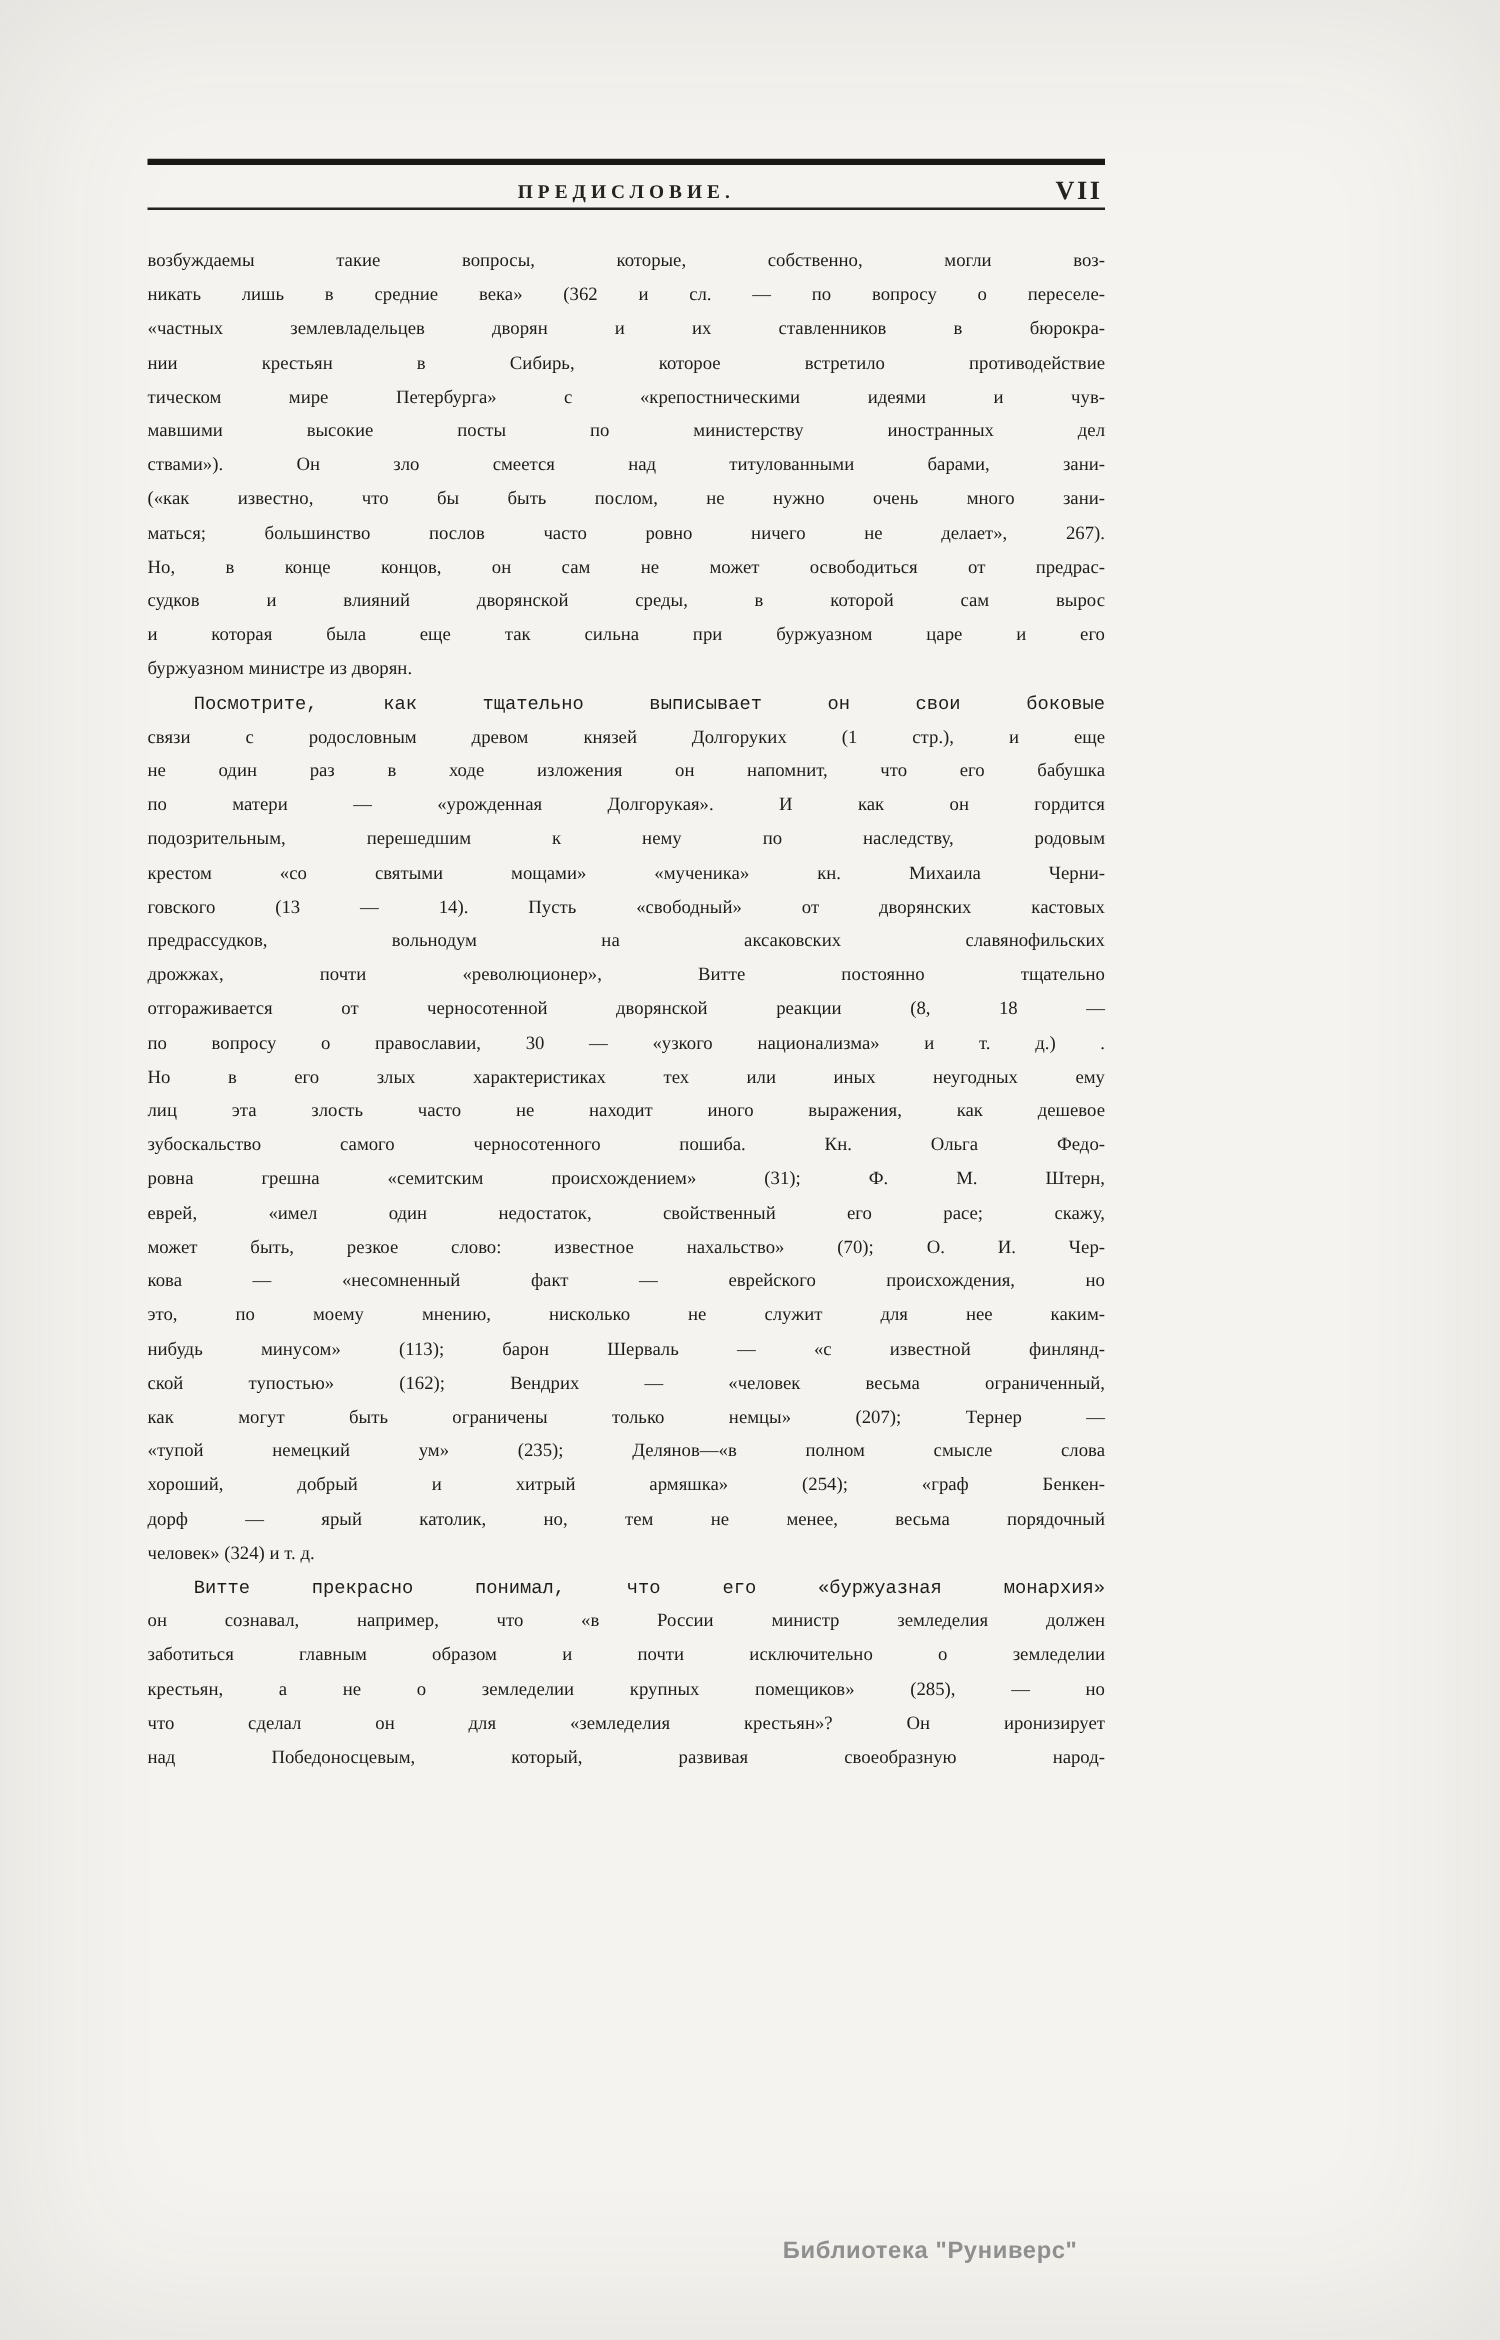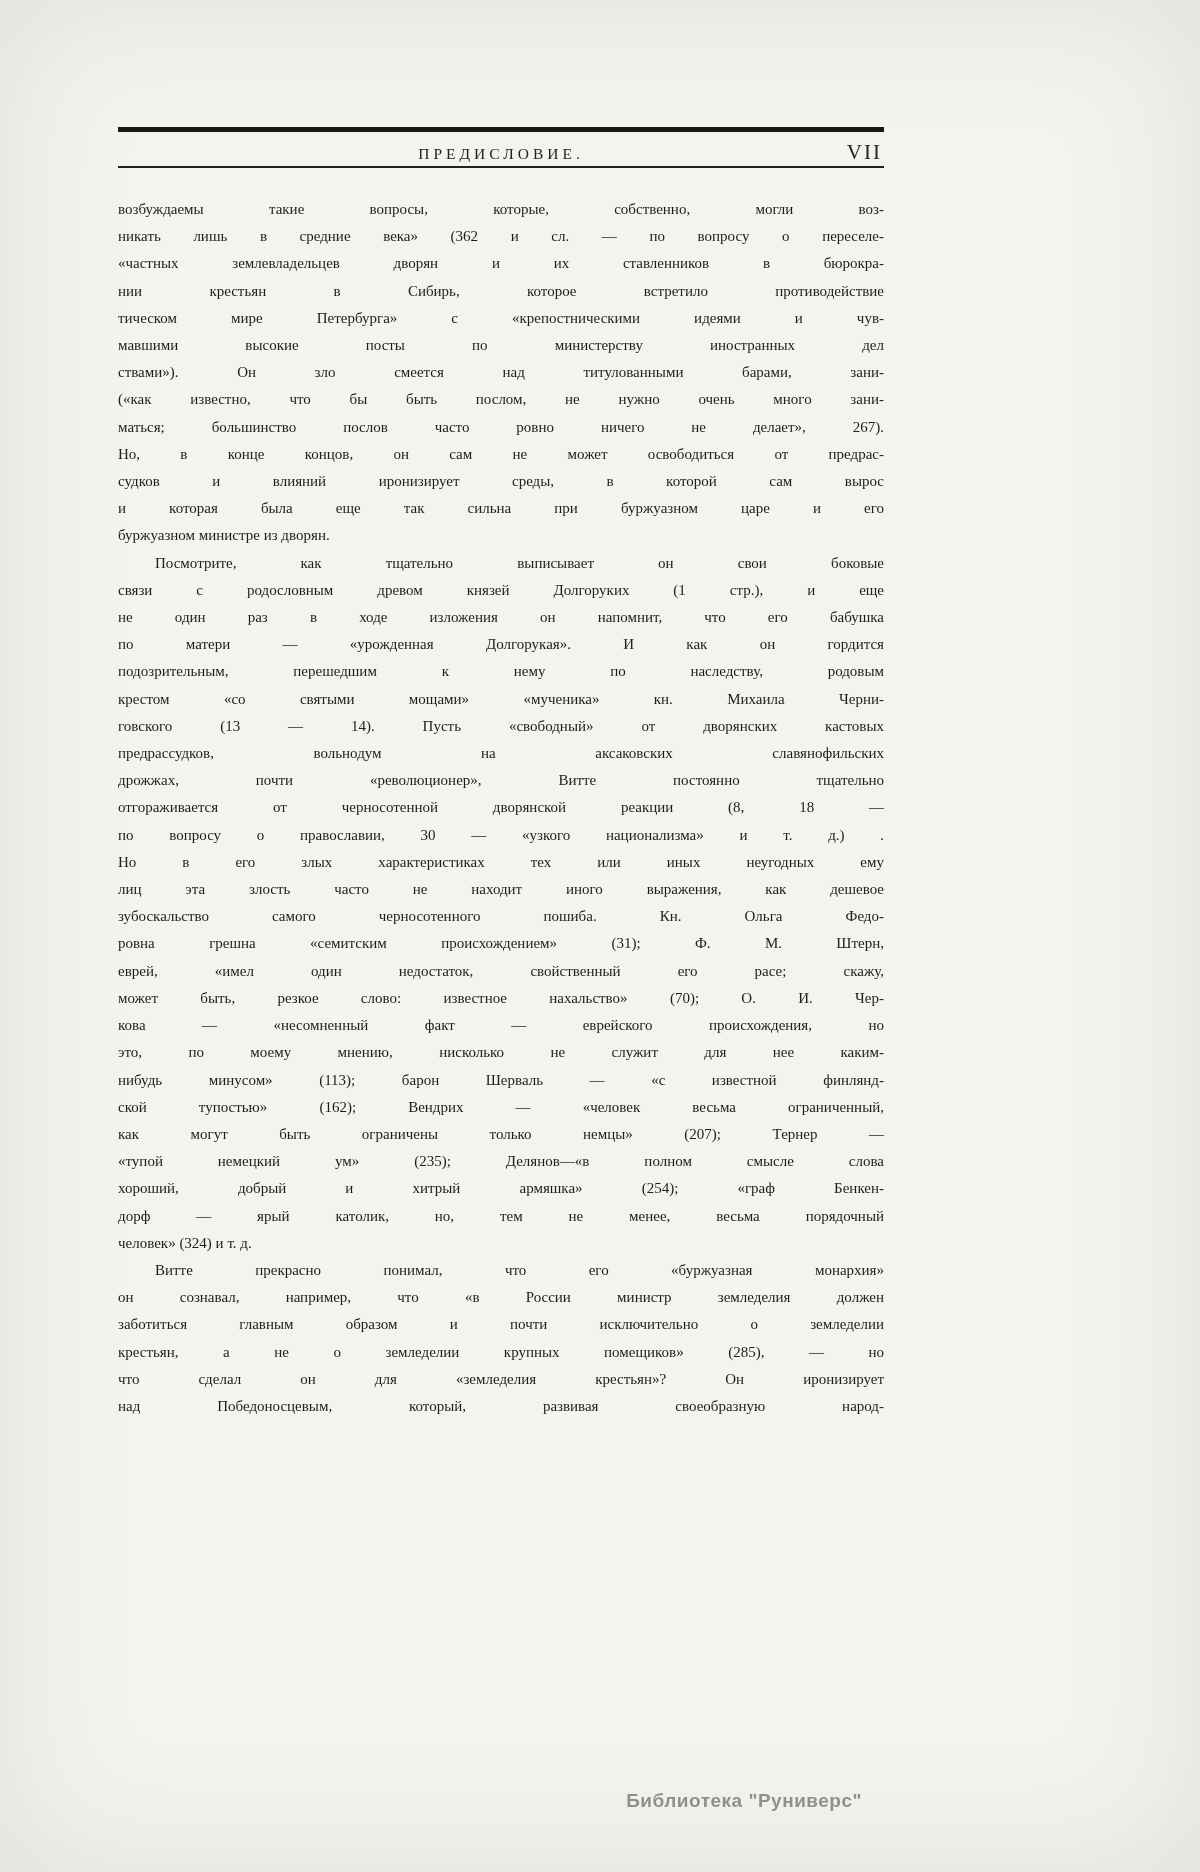--- a/index.html
+++ b/index.html
@@ -26,20 +26,21 @@
   }
   .rule-thick {
     margin-top: 127px;
     height: 5px;
     background: #191815;
   }
   .header-row {
     position: relative;
     margin-top: 6px;
     height: 28px;
+    font-weight: bold;
   }
   .running-title {
     position: absolute;
     left: 0; right: 0;
     top: 7px;
     text-align: center;
     font-size: 15.5px;
     letter-spacing: 4px;
     color: #24231f;
   }
@@ -61,21 +62,21 @@
   p.para { margin: 0; padding: 0; }
   .line {
     display: block;
     font-size: 15px;
     line-height: 27.2px;
     text-align: justify;
     text-align-last: justify;
     color: #1e1d1a;
   }
   .line.last { text-align-last: left; }
-  .line.indent { text-indent: 37px; }
+  .line.indent { text-indent: 37px; font-family: Liberation Mono, monospace; }
   .watermark {
     position: absolute;
     top: 1790px;
     right: 338px;
     font-family: "Liberation Sans", "DejaVu Sans", sans-serif;
     font-weight: bold;
     font-size: 19px;
     color: #8f8f8f;
     letter-spacing: 0.5px;
   }
@@ -100,21 +101,21 @@
         <span class="line">возбуждаемы такие вопросы, которые, собственно, могли воз-</span>
         <span class="line">никать лишь в средние века» (362 и сл. — по вопросу о переселе-</span>
         <span class="line">«частных землевладельцев дворян и их ставленников в бюрокра-</span>
         <span class="line">нии крестьян в Сибирь, которое встретило противодействие</span>
         <span class="line">тическом мире Петербурга» с «крепостническими идеями и чув-</span>
         <span class="line">мавшими высокие посты по министерству иностранных дел</span>
         <span class="line">ствами»). Он зло смеется над титулованными барами, зани-</span>
         <span class="line">(«как известно, что бы быть послом, не нужно очень много зани-</span>
         <span class="line">маться; большинство послов часто ровно ничего не делает», 267).</span>
         <span class="line">Но, в конце концов, он сам не может освободиться от предрас-</span>
-        <span class="line">судков и влияний иронизирует среды, в которой сам вырос</span>
+        <span class="line">судков и влияний дворянской среды, в которой сам вырос</span>
         <span class="line">и которая была еще так сильна при буржуазном царе и его</span>
         <span class="line last">буржуазном министре из дворян.</span>
       </p>
       <p class="para">
         <span class="line indent">Посмотрите, как тщательно выписывает он свои боковые</span>
         <span class="line">связи с родословным древом князей Долгоруких (1 стр.), и еще</span>
         <span class="line">не один раз в ходе изложения он напомнит, что его бабушка</span>
         <span class="line">по матери — «урожденная Долгорукая». И как он гордится</span>
         <span class="line">подозрительным, перешедшим к нему по наследству, родовым</span>
         <span class="line">крестом «со святыми мощами» «мученика» кн. Михаила Черни-</span>

